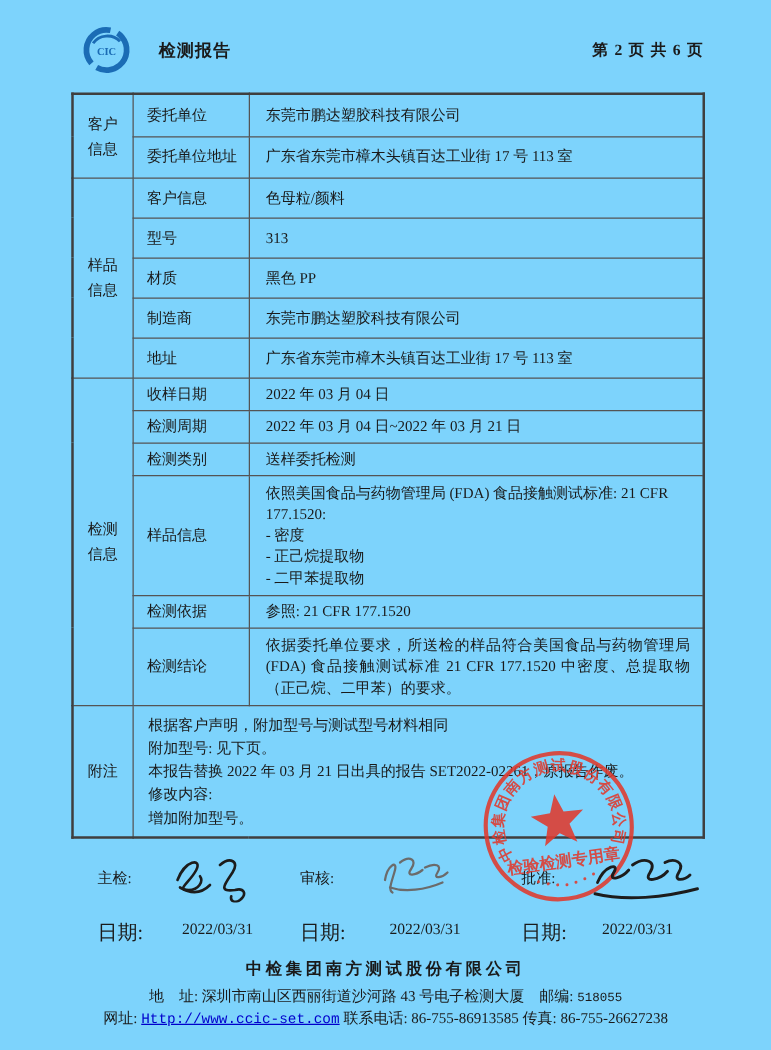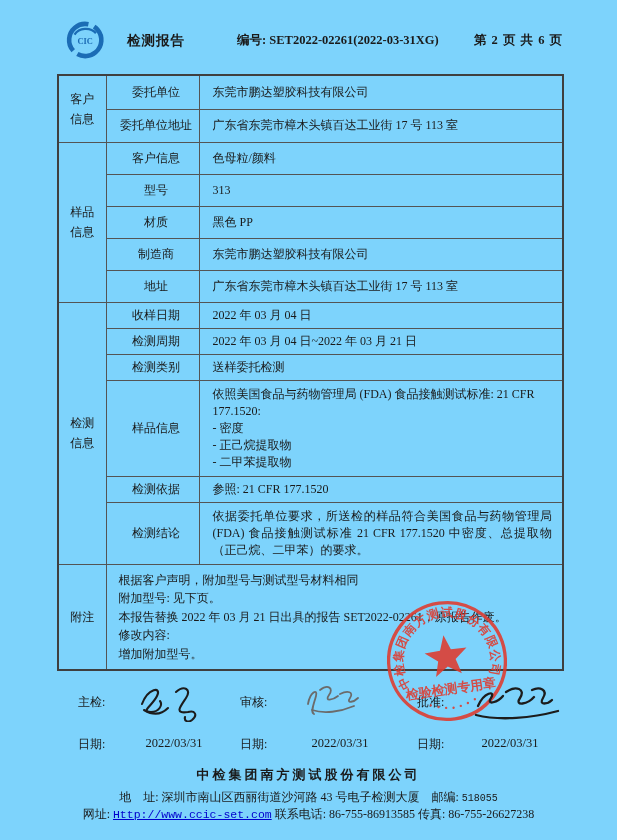--- a/index.html
+++ b/index.html
@@ -16,28 +16,28 @@
   .hdr{position:absolute;left:57px;top:16px;width:506px;height:46px;}
   .hdr .logo{position:absolute;left:6px;top:2px;}
   .hdr .title{position:absolute;left:70px;top:16px;font-size:13.5px;font-weight:bold;letter-spacing:1px;}
   .hdr .repno{position:absolute;left:180px;top:16px;font-size:12.5px;font-weight:bold;}
   .hdr .pageinfo{position:absolute;right:0px;top:16px;font-size:12.5px;font-weight:bold;letter-spacing:1px;}
   
   .rpt{position:absolute;left:57px;top:74px;width:507px;}
   table.rpt-t{border-collapse:collapse;width:100%;table-layout:fixed;border:2px solid #3f3f3f;}
   table.rpt-t td{border:1px solid #545454;font-size:12px;vertical-align:middle;overflow:hidden;}
   td.sec{text-align:center;padding:0 11px;line-height:20px;margin-top:12px;}
-  td.lbl{padding:0 4px 0 11px;text-align:center;}
+  td.lbl{padding:0 4px 0 11px;}
   td.val{padding:0 8px 0 13px;}
   td.multi{padding:5px 10px 5px 13px;line-height:17px;vertical-align:middle;margin-top:21px;}
   td.notes{padding:6px 10px 6px 12px;line-height:18.5px;}
   .just{text-align:justify;}
   .siglabel{position:absolute;top:694px;font-size:12px;}
   .sigimg{position:absolute;z-index:6;}
-  .dlabel{position:absolute;top:736px;font-size:12px;}
+  .dlabel{position:absolute;top:736px;font-size:16px;}
   .dval{position:absolute;top:736px;width:96px;text-align:center;font-size:12.5px;}
   
   .stamp{position:absolute;left:384px;top:598px;width:126px;height:126px;z-index:5;opacity:0.88;transform:rotate(-8deg);}
   
   .foot{position:absolute;left:0;width:617px;text-align:center;}
   .foot.company{top:766px;font-size:13px;font-weight:bold;letter-spacing:3px;}
   .foot.addr{top:789px;font-size:12px;}
   .foot.web{top:806px;font-size:12px;}
   .mono{font-family:"Liberation Mono","DejaVu Sans Mono",monospace;font-size:10px;}
   a.link{color:#0000cc;text-decoration:underline;font-family:"Liberation Mono","DejaVu Sans Mono",monospace;font-size:11.5px;}
@@ -49,21 +49,20 @@
 
   <div class="hdr">
     <div class="logo">
       <svg width="46" height="44" viewBox="0 0 60 56">
         <circle cx="29" cy="28" r="21" fill="none" stroke="#1b6cb5" stroke-width="6" stroke-dasharray="58 7 52 8" transform="rotate(-40 29 28)"></circle>
         <path d="M15,21 A17,15 0 0 1 43,19" fill="none" stroke="#1b6cb5" stroke-width="3"></path>
         <text x="29" y="33" text-anchor="middle" font-size="11" font-weight="bold" fill="#1b6cb5" font-family="Liberation Serif, serif">CIC</text>
       </svg>
     </div>
     <div class="title">检测报告</div>
-    <div class="repno">编号: SET2022-02261(2022-03-31XG)</div>
     <div class="pageinfo">第 2 页 共 6 页</div>
   </div>
 
   <div class="rpt">
     <table class="rpt-t">
       <colgroup>
           <col style="width:48px">
           <col style="width:93px">
           <col>
         </colgroup>

